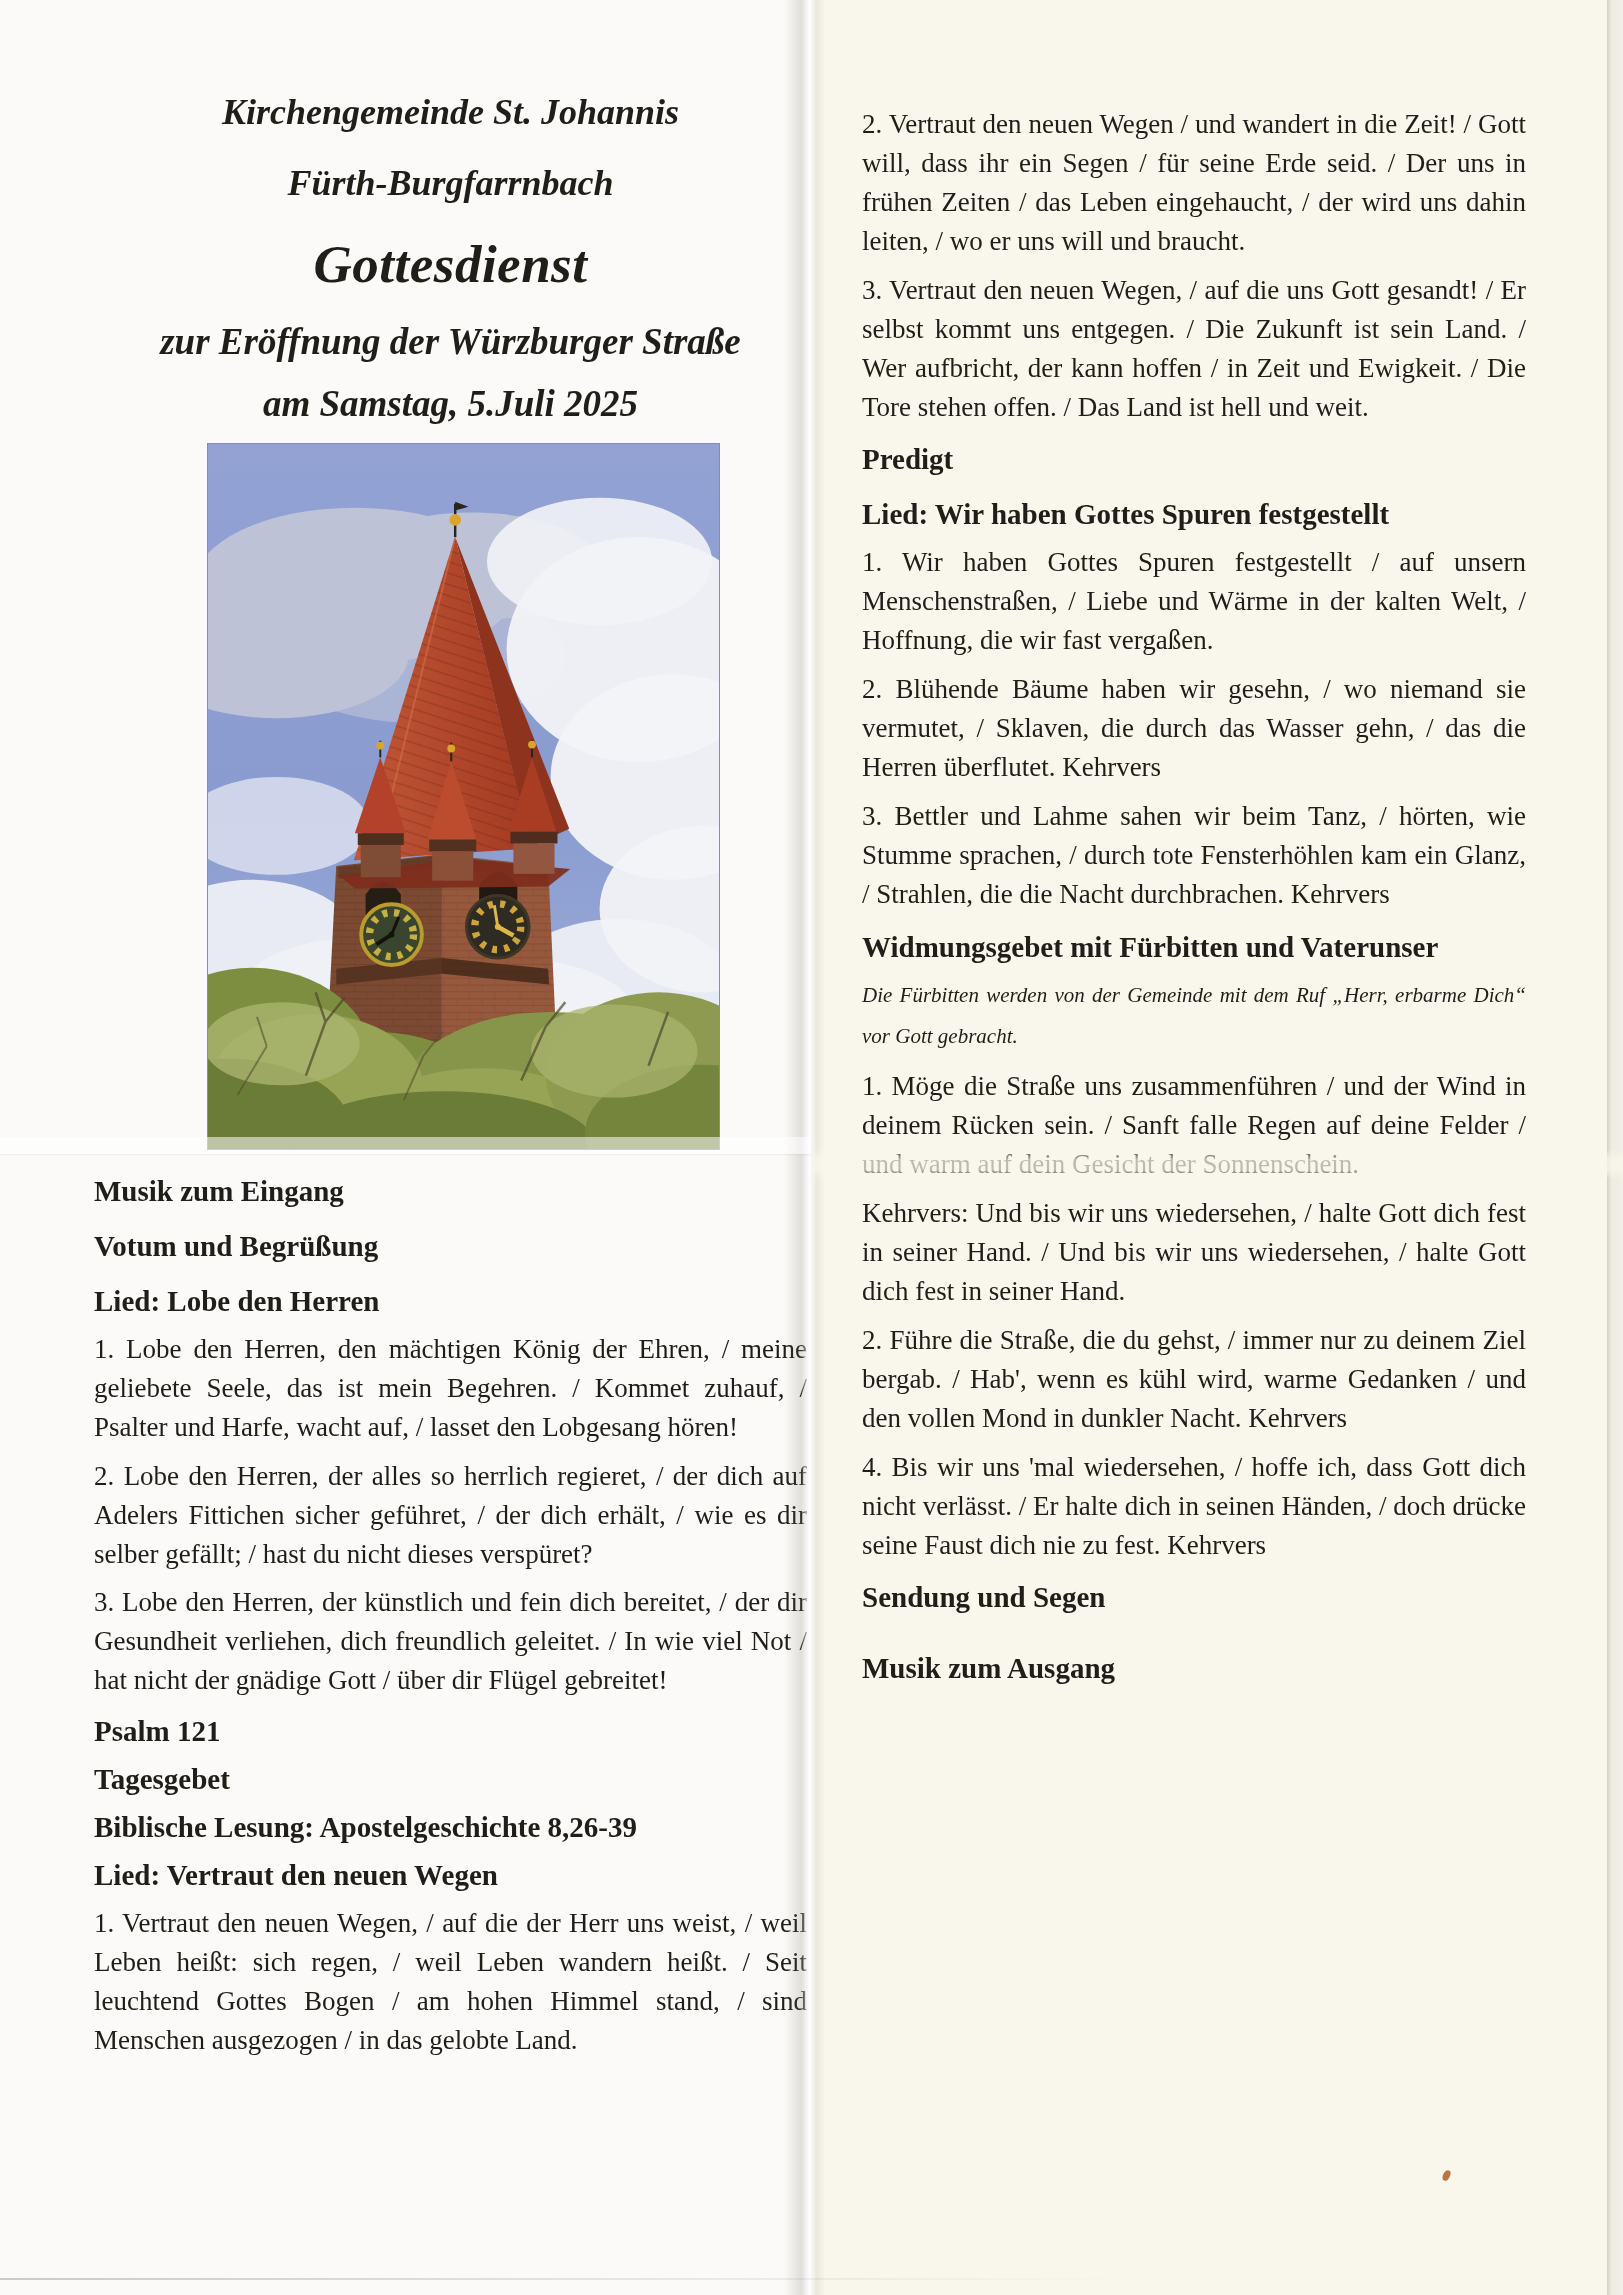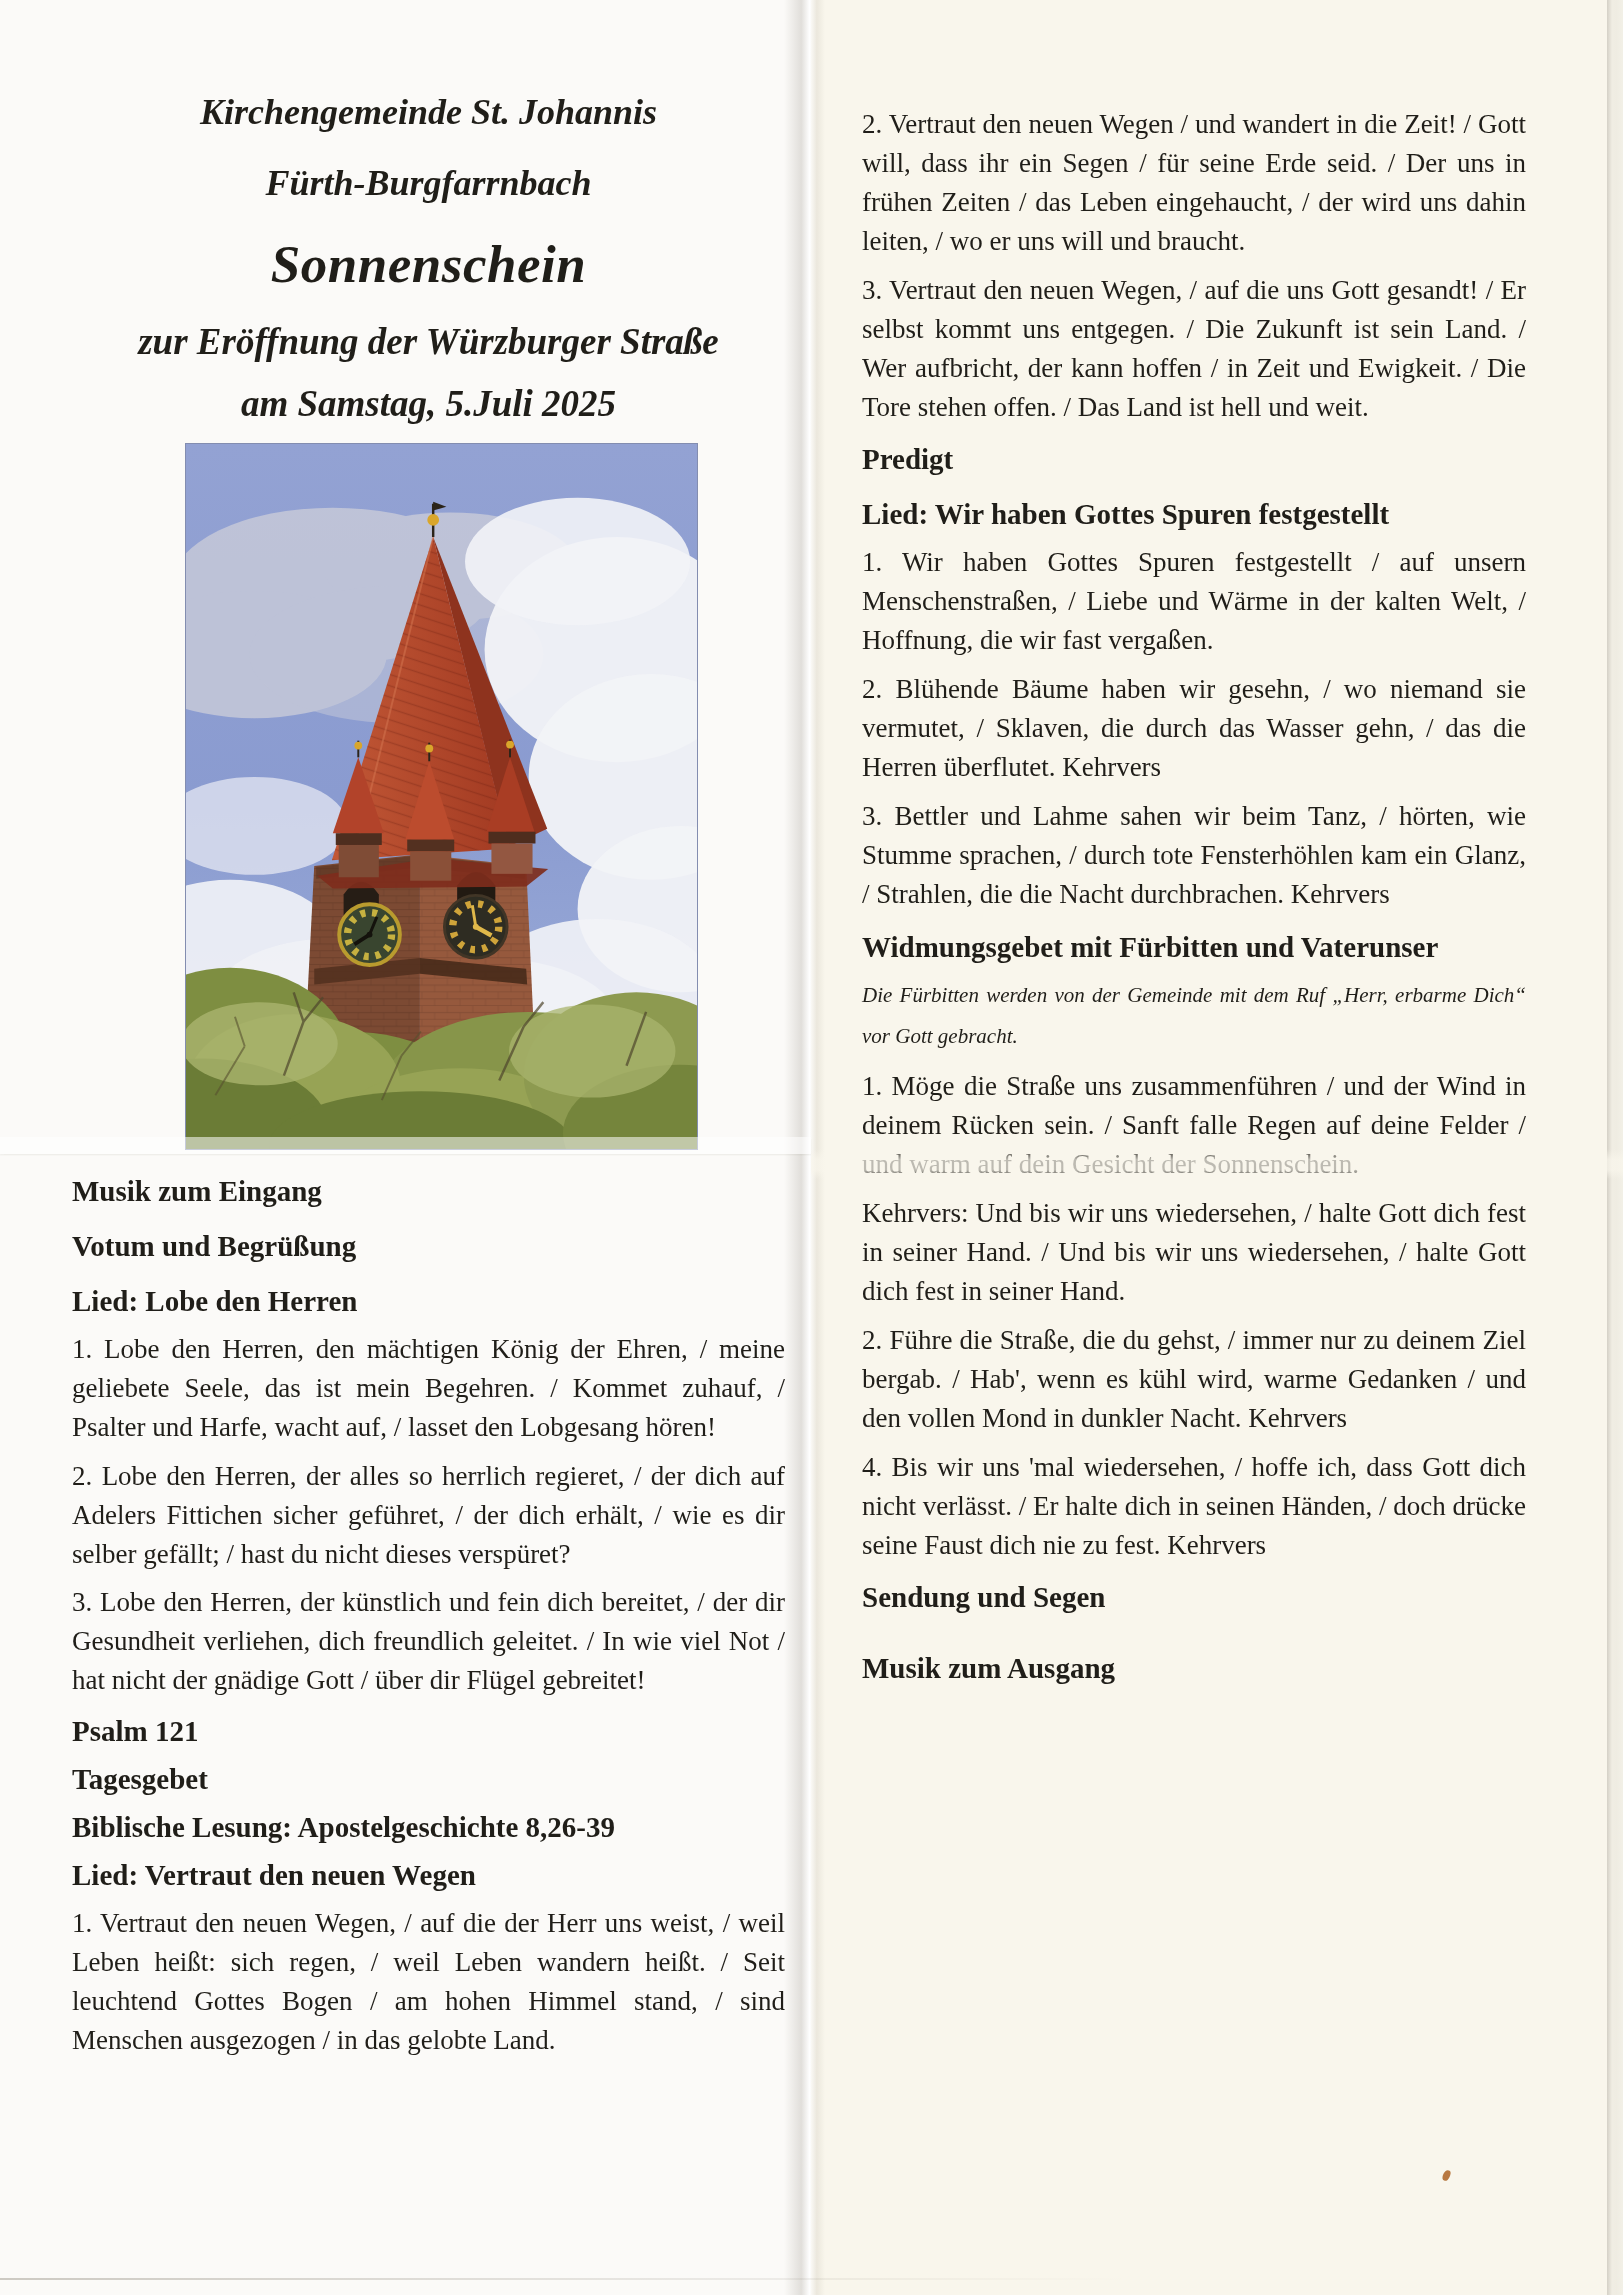--- a/index.html
+++ b/index.html
@@ -19,21 +19,21 @@
   .crease-left{position:absolute;left:0;top:1137px;width:811px;height:16.7px;z-index:6;
     background:rgba(255,255,255,0.55);box-shadow:0 1.5px 1.5px rgba(90,80,60,0.07);}
   .crease-right{position:absolute;left:811px;top:1149px;width:813px;height:30px;z-index:6;
     background:linear-gradient(rgba(249,246,236,0) 0%,rgba(249,246,236,0.72) 35%,rgba(249,246,236,0.72) 70%,rgba(249,246,236,0) 100%);}
   .crease-bottom{position:absolute;left:0;top:2278px;width:1129px;height:2px;z-index:6;
     background:linear-gradient(90deg,rgba(120,112,96,0.35),rgba(120,112,96,0.10) 70%,rgba(120,112,96,0));}
   .speck{position:absolute;left:1443px;top:2170px;width:6.9px;height:10.8px;z-index:6;
     background:#b06a2d;border-radius:60% 40% 55% 45%;transform:rotate(18deg);opacity:.9;}
 
   .col{position:absolute;z-index:2;}
-  .col-left{left:72px;top:74px;width:713px;}
+  .col-left{left:94px;top:74px;width:713px;}
   .col-right{left:862px;top:98px;width:664px;}
 
   .doc-header{text-align:center;}
   .hline{font-style:italic;font-weight:700;font-size:36px;line-height:58px;margin:0 0 12.8px;}
   .hline.first{margin-top:8.8px;}
   .doc-title{font-style:italic;font-weight:700;font-size:53px;line-height:72px;margin:16.7px 0 13.7px;letter-spacing:0.5px;}
   .hsub{font-style:italic;font-weight:700;font-size:37px;line-height:55px;margin:0 0 6.9px;}
 
   .photo{margin:11.8px 0 20.6px 113px;width:513px;height:707px;padding:0;
     border:0.5px solid rgba(110,100,80,0.25);box-sizing:border-box;background:#8a9bd0;}
@@ -48,21 +48,21 @@
 </head>
 <body>
 
 <div class="sheet sheet-left"></div>
 <div class="sheet sheet-right"></div>
 
 <div class="col col-left">
   <div class="doc-header">
     <div class="hline first">Kirchengemeinde St. Johannis</div>
     <div class="hline">Fürth-Burgfarrnbach</div>
-    <div class="doc-title">Sonnenschein</div>
+    <div class="doc-title">Gottesdienst</div>
     <div class="hsub">zur Eröffnung der Würzburger Straße</div>
     <div class="hsub">am Samstag, 5.Juli 2025</div>
   </div>
 
   <figure class="photo">
     <svg viewBox="0 0 1044 1440" preserveAspectRatio="none">
       <defs>
         <linearGradient id="sky" x1="0" y1="0" x2="0" y2="1">
           <stop offset="0" stop-color="#93a2d3"></stop>
             <stop offset="0.5" stop-color="#8a9bd0"></stop>

